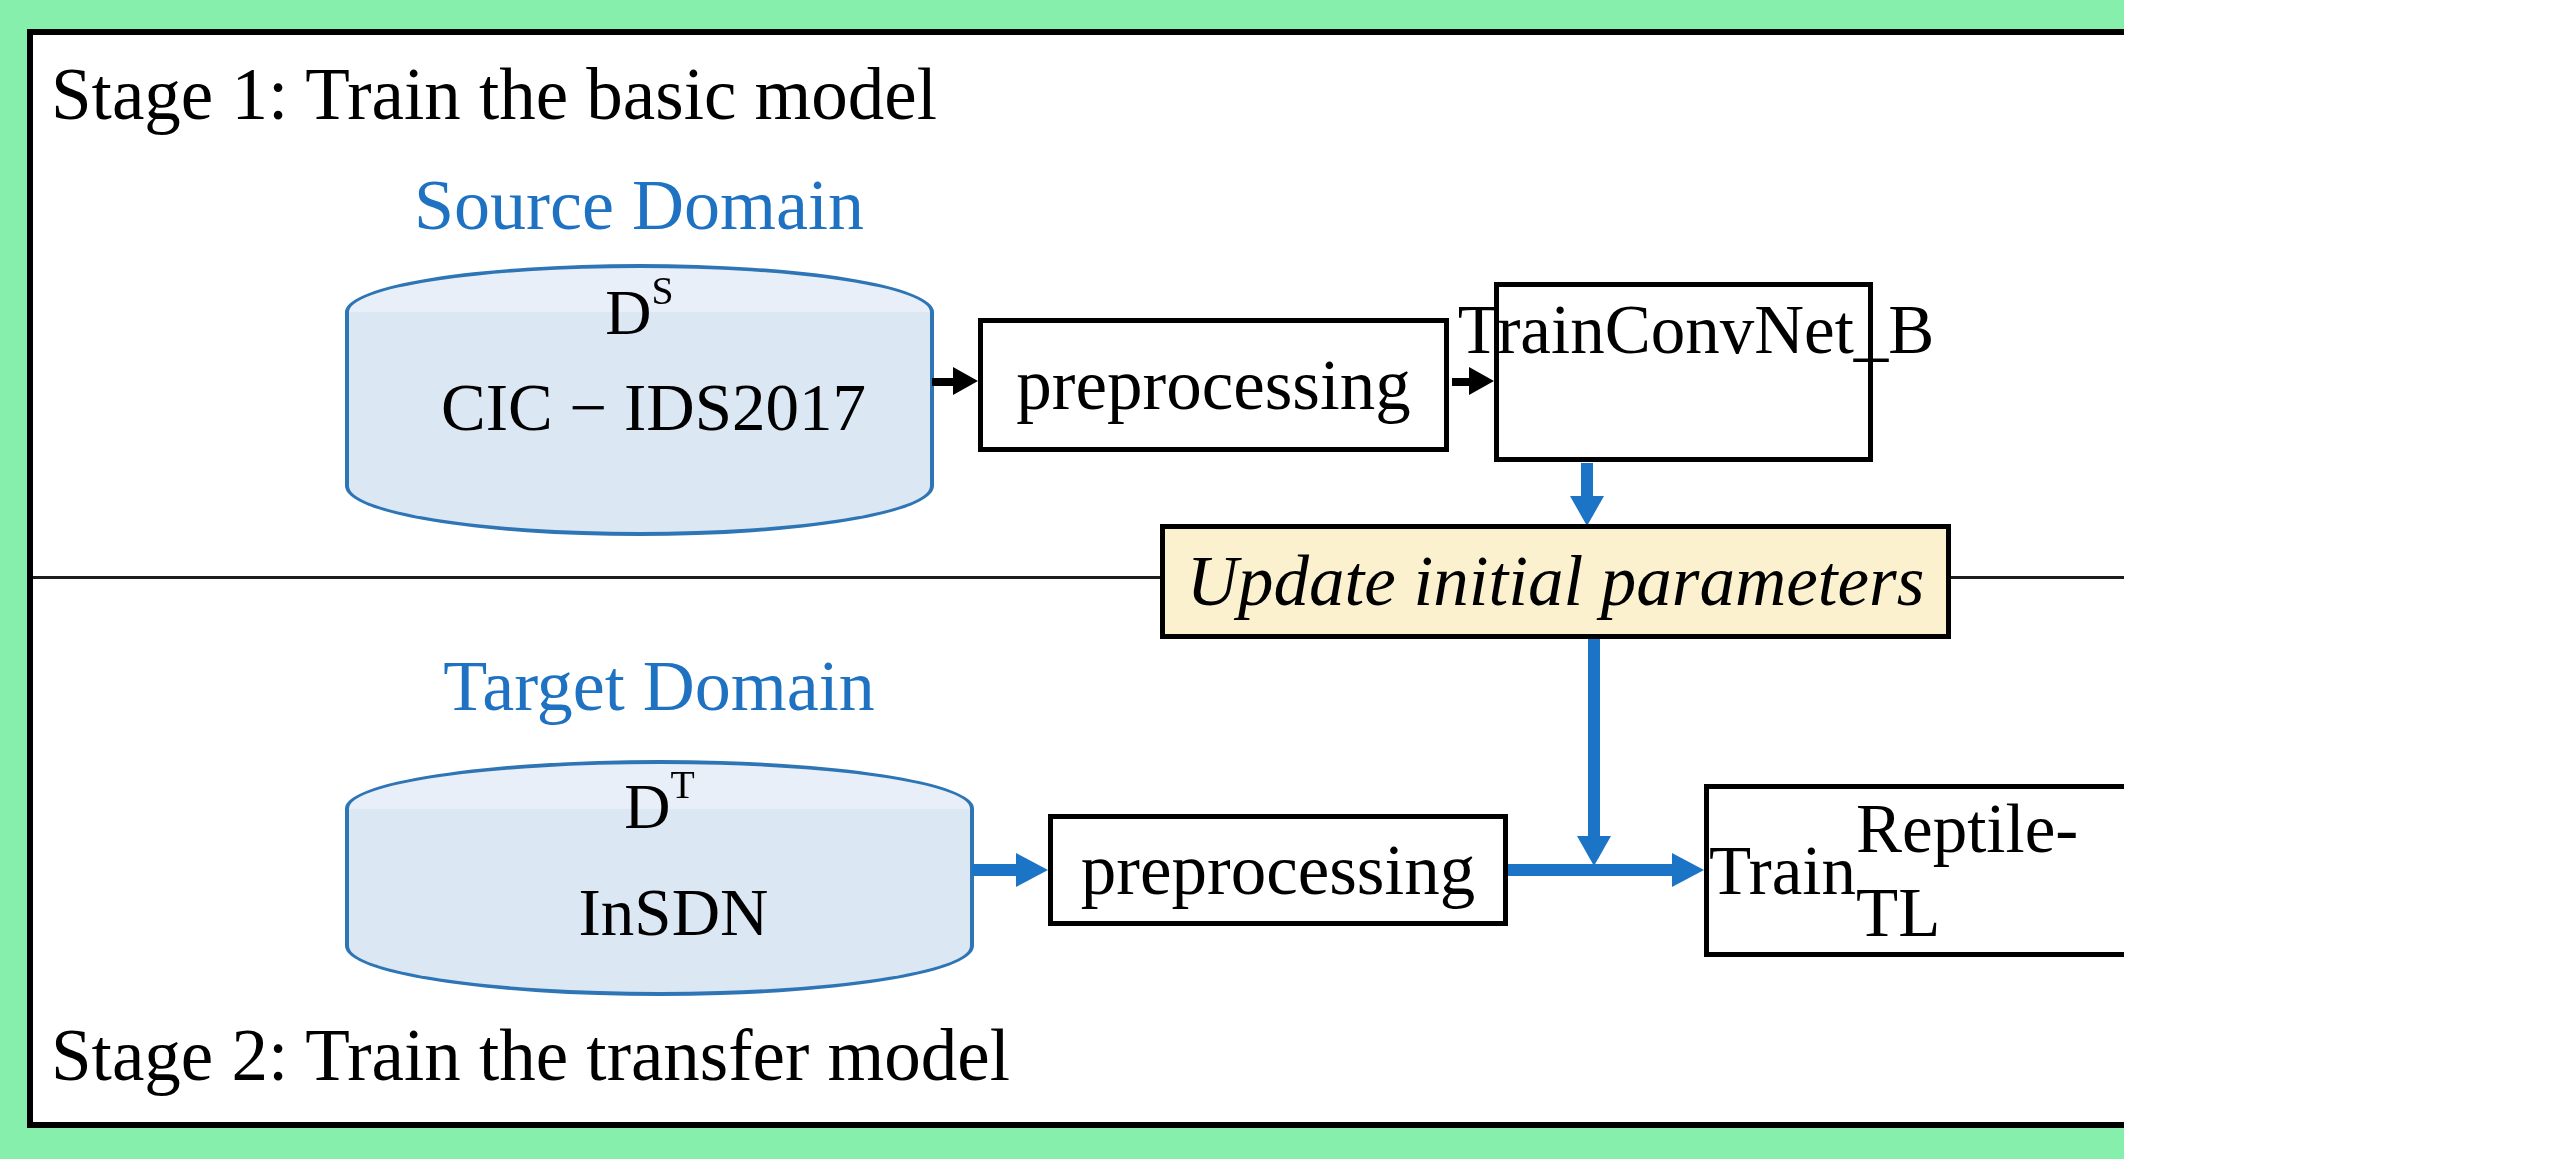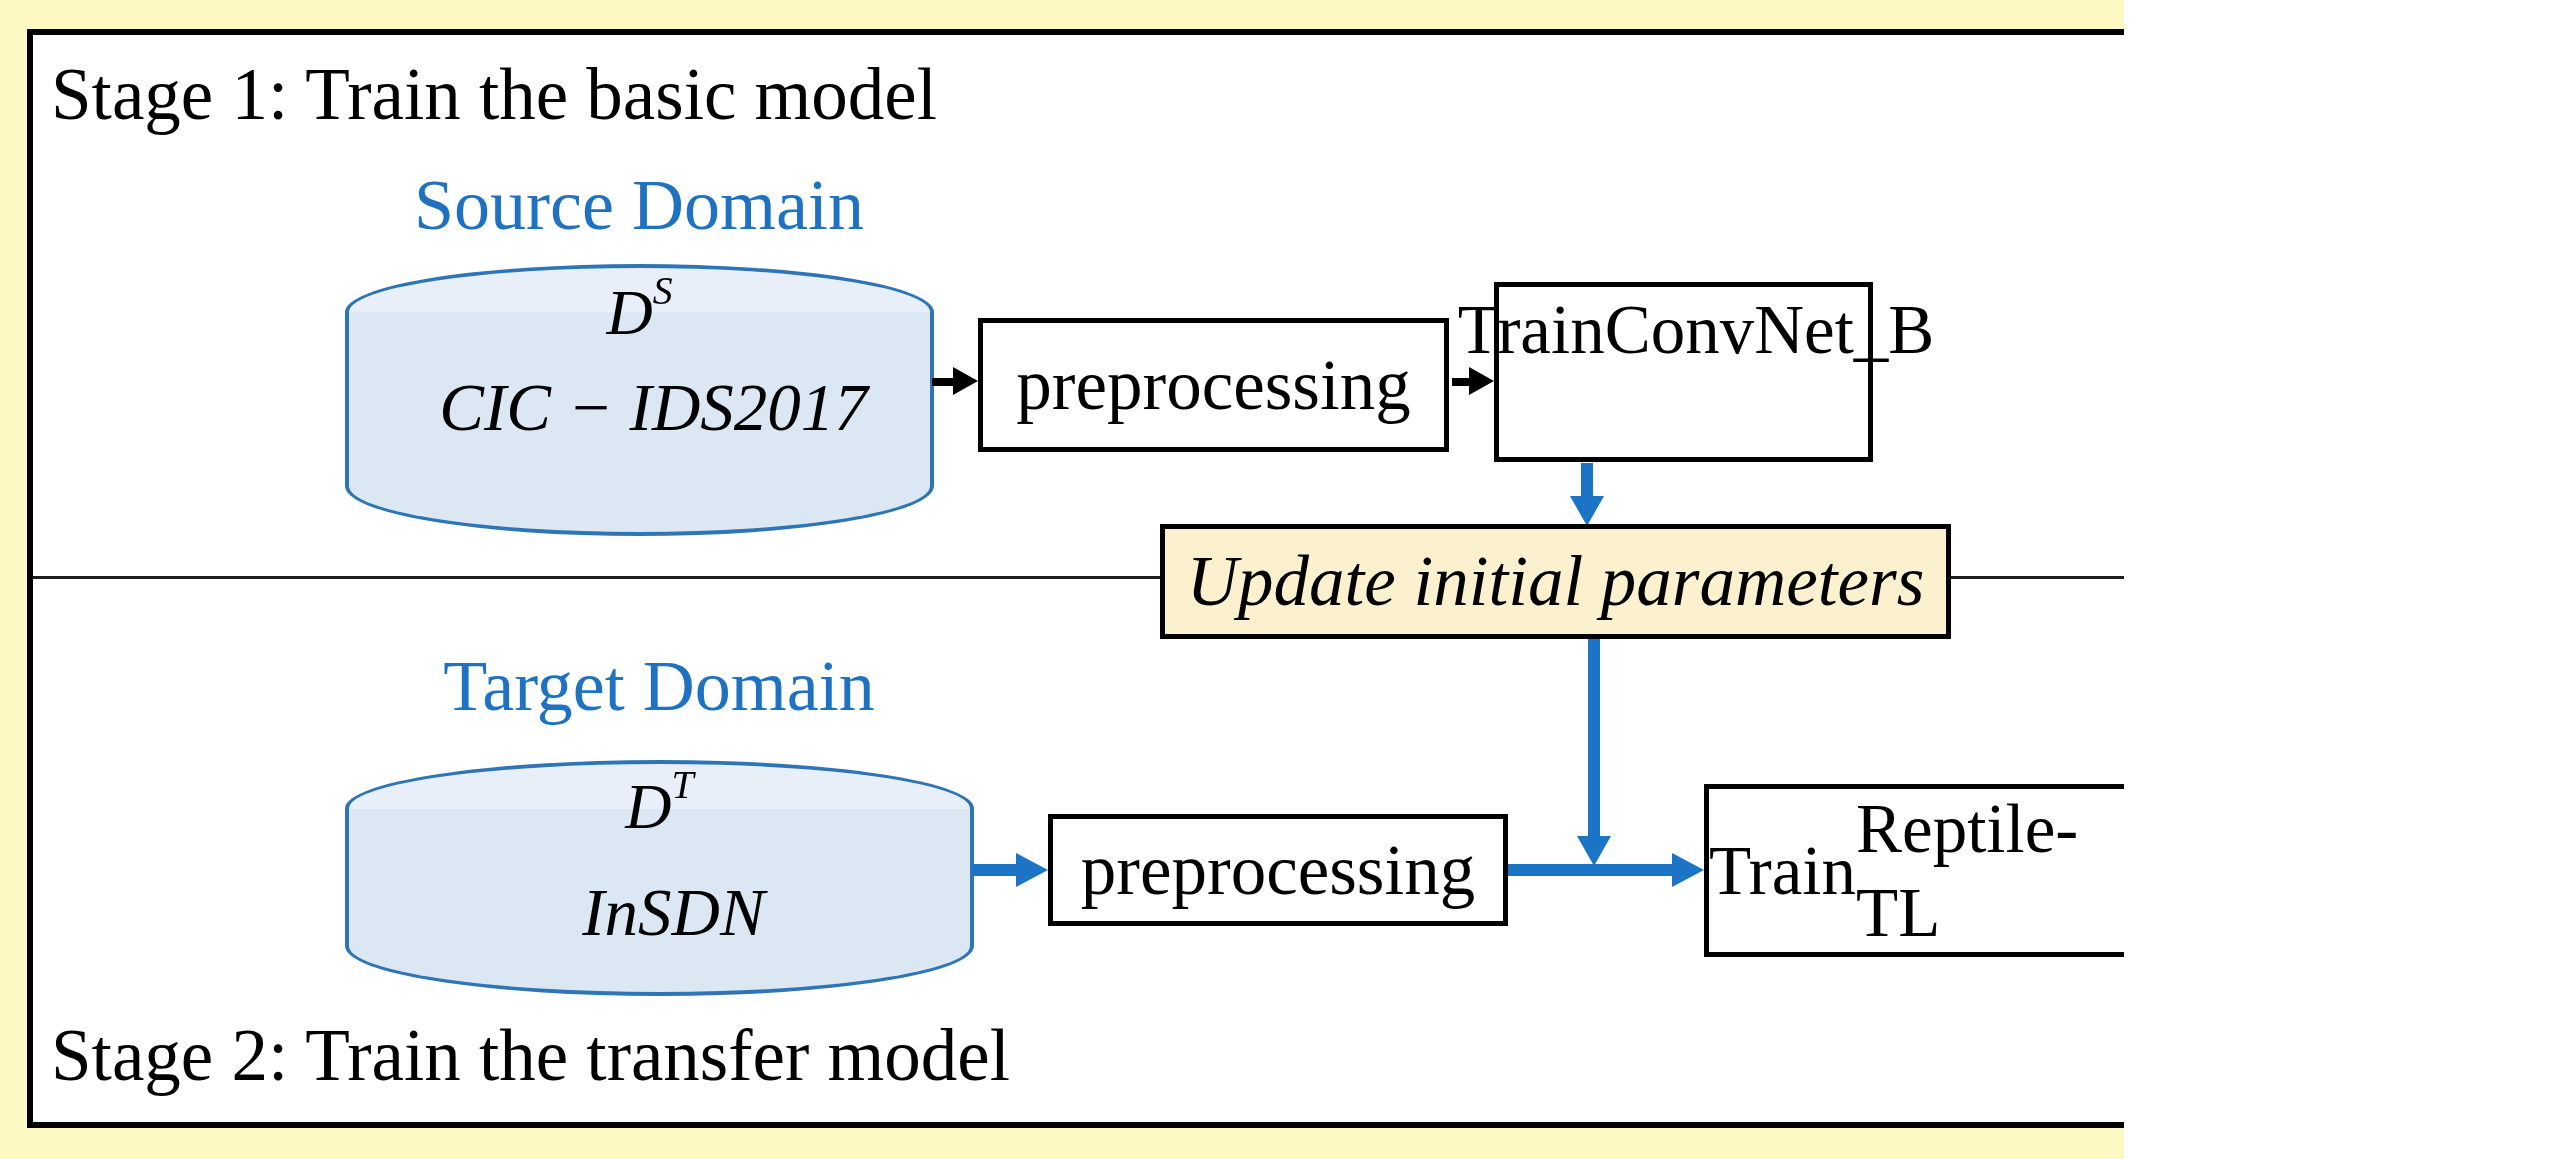--- a/index.html
+++ b/index.html
@@ -1,19 +1,19 @@
 <!DOCTYPE html>
 <html style="font-size:14px"><head>
 <meta charset="utf-8">
 <style>
   html,body{margin:0;padding:0;background:#ffffff;}
   #canvas{
     position:relative;
     width:2124px;height:1160px;
-    background:#fef9c3;
+    background:#86efac;
     font-family:"Liberation Serif", serif;
     color:#000;
     overflow:hidden;
   }
   .abs{position:absolute;}
   
   .frame{
     left:26.6px;top:29px;width:2521px;height:1099px;
     border:6.2px solid #000;box-sizing:border-box;
     background:#fff;
@@ -22,21 +22,21 @@
     left:33px;top:576px;width:2510px;height:2.7px;
     background:#1c1c1c;z-index:1;
   }
   .stage-title{
     font-size:73px;line-height:89px;white-space:nowrap;z-index:2;
   }
   .domain-label{
     font-size:72px;line-height:81px;color:#1e72c1;text-align:center;z-index:2;white-space:nowrap;
   }
   
-  .cyl{z-index:2;font-style:italic;}
+  .cyl{z-index:2;}
   .cyl .body{
     position:absolute;left:0;right:0;bottom:0;
     border:4.4px solid #2e75b6;border-top:none;
     border-radius:0 0 50% 50% / 0 0 50px 50px;
     background:#dce7f4;box-sizing:border-box;
   }
   .cyl .lid{
     position:absolute;left:0;right:0;top:0;
     border:4.4px solid #2e75b6;
     border-radius:50%;

